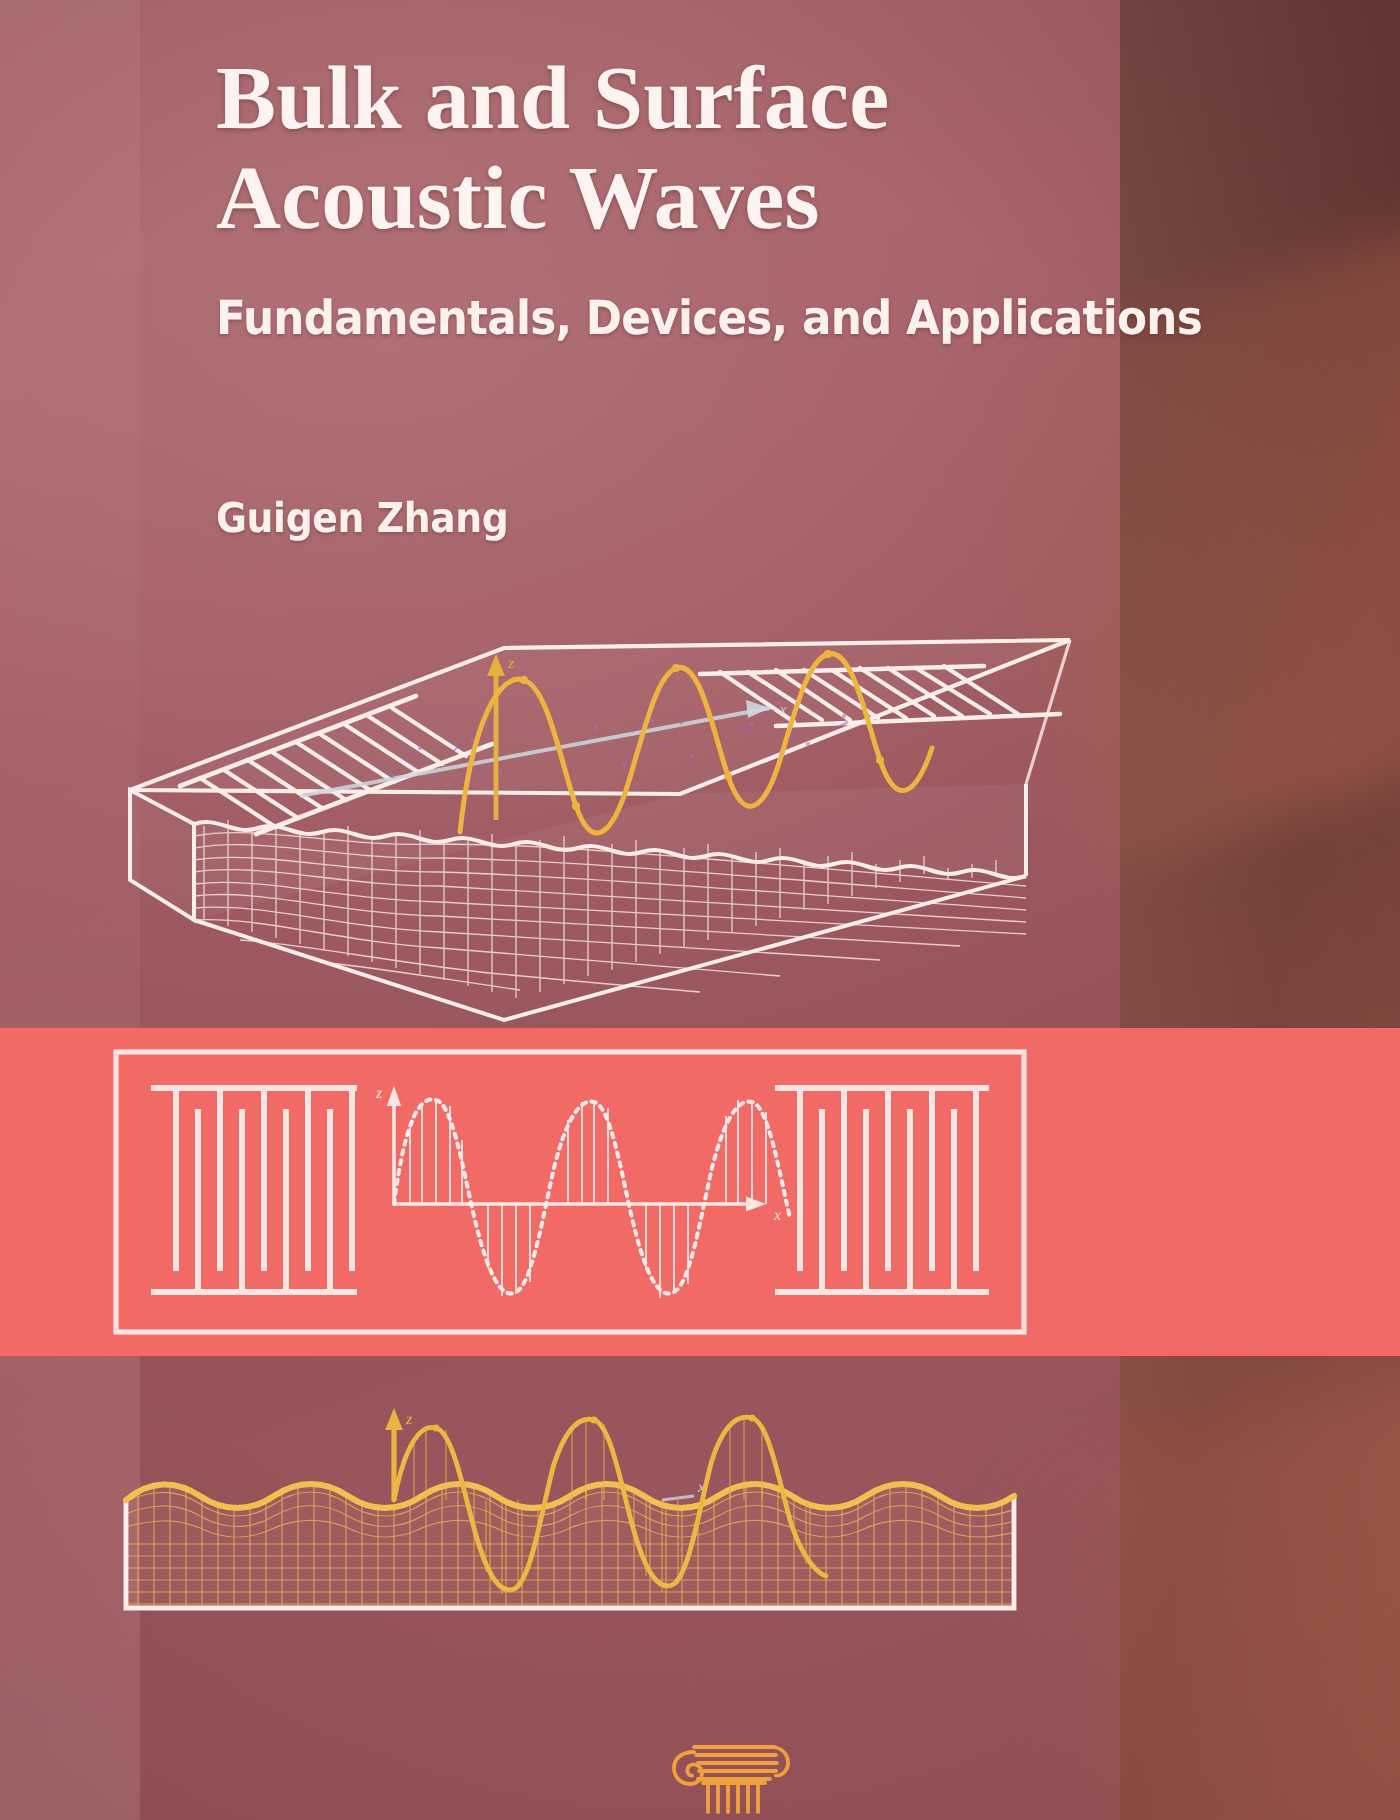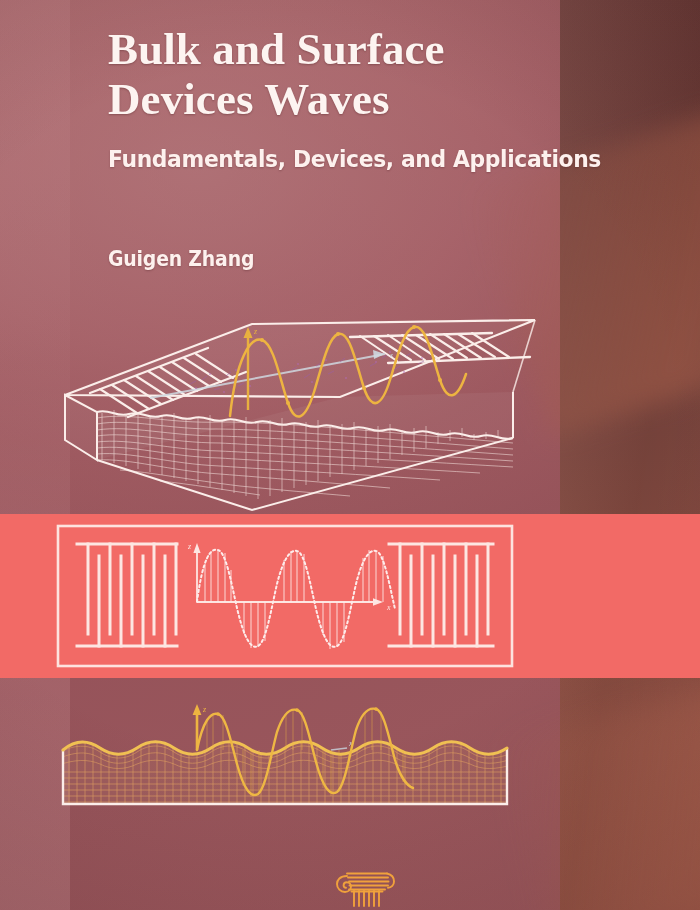--- a/index.html
+++ b/index.html
@@ -138,21 +138,21 @@
   <div class="bg-dark-col"></div>
   <div class="bg-diag-1"></div>
   <div class="bg-diag-2"></div>
   <div class="bg-vignette"></div>
 
   <div class="coral-band"></div>
 
   <div class="text-block">
     <h1 class="title">
       <span>Bulk and Surface</span><br>
-      <span>Devices Waves</span>
+      <span>Acoustic Waves</span>
     </h1>
     <div class="subtitle">Fundamentals, Devices, and Applications</div>
     <div class="author">Guigen Zhang</div>
   </div>
 
   <div class="fig" id="fig-3d">
     <svg viewBox="0 0 500 210" preserveAspectRatio="none">
       <defs>
         <pattern id="mesh3d" width="7" height="7" patternUnits="userSpaceOnUse" patternTransform="skewY(-12)">
           <path d="M7 0 L0 0 0 7" fill="none" stroke="#f3ded9" stroke-width="0.6" opacity="0.85"></path>

